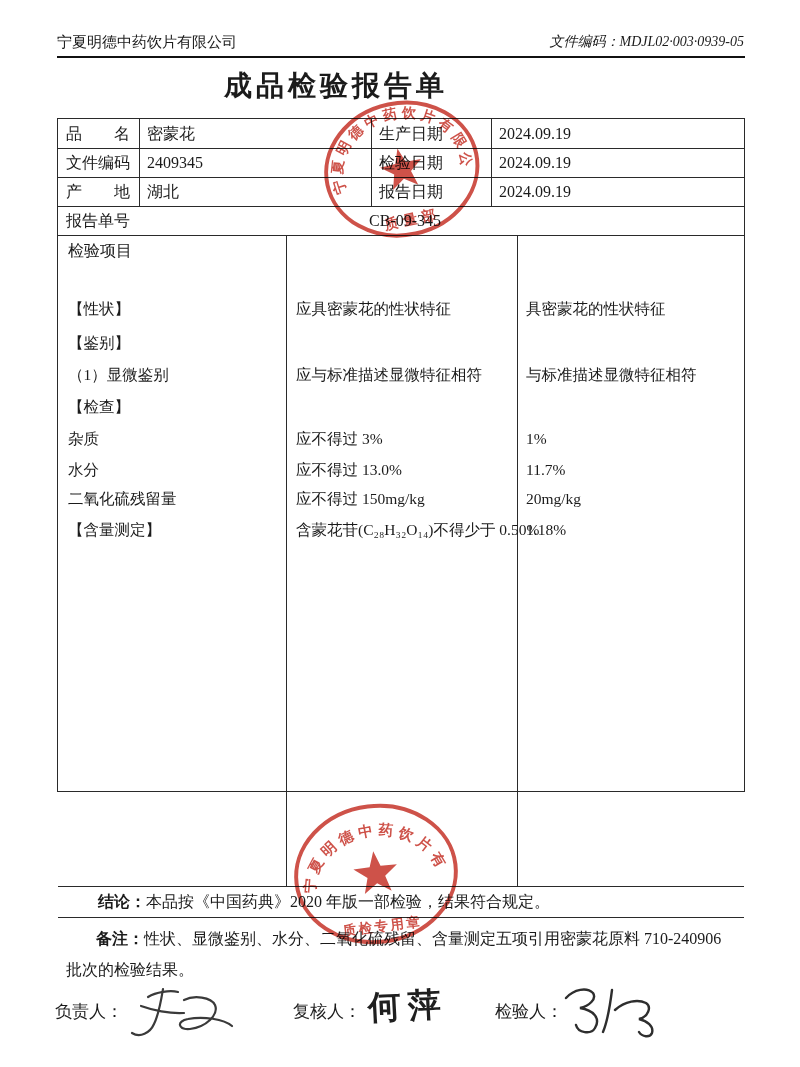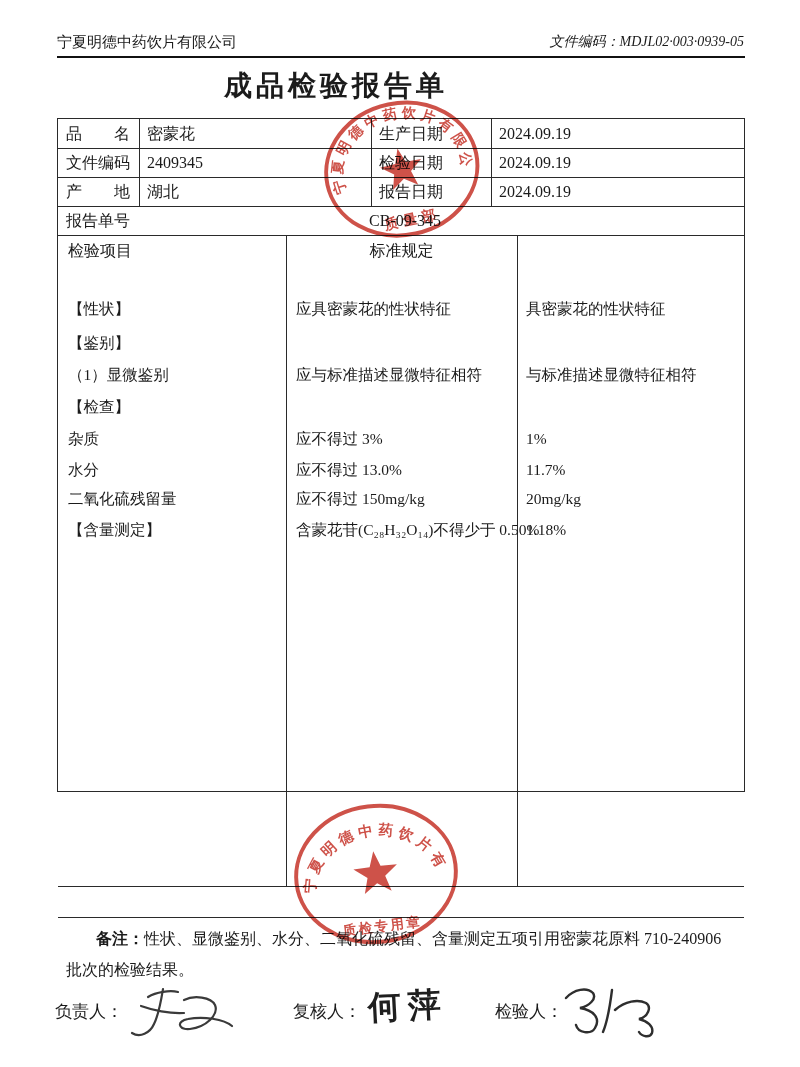--- a/index.html
+++ b/index.html
@@ -69,21 +69,20 @@
 
     <div class="cell" style="left:8px;top:58px">产　　地</div>
     <div class="cell" style="left:89px;top:58px">湖北</div>
     <div class="cell" style="left:321px;top:58px">报告日期</div>
     <div class="cell" style="left:441px;top:58px">2024.09.19</div>
 
     <div class="cell" style="left:8px;top:87px">报告单号</div>
     <div class="cell" style="left:311px;top:87px">CB-09-345</div>
 
     <div class="th" style="left:10px;top:122px">检验项目</div>
-    <div class="th" style="left:228px;top:122px;width:231px;text-align:center">标准规定</div>
 
     <div class="trow">
       <span style="left:10px;top:178px">【性状】</span>
       <span style="left:238px;top:178px">应具密蒙花的性状特征</span>
       <span style="left:468px;top:178px">具密蒙花的性状特征</span>
     </div>
     <div class="trow">
       <span style="left:10px;top:212px">【鉴别】</span>
       <span style="left:238px;top:212px"></span>
       <span style="left:468px;top:212px"></span>
@@ -112,20 +111,23 @@
       <span style="left:10px;top:368px">二氧化硫残留量</span>
       <span style="left:238px;top:368px">应不得过 150mg/kg</span>
       <span style="left:468px;top:368px">20mg/kg</span>
     </div>
     <div class="trow">
       <span style="left:10px;top:399px">【含量测定】</span>
       <span style="left:238px;top:399px">含蒙花苷(C₂₈H₃₂O₁₄)不得少于 0.50%</span>
       <span style="left:468px;top:399px">1.18%</span>
     </div>
 
+    <div class="abs concl" style="left:40px;top:767px">
+      <span class="bold">结论：</span><span>本品按《中国药典》2020 年版一部检验，结果符合规定。</span>
+    </div>
 
     <div class="abs" style="left:38px;top:807px;font-size:16px;line-height:26px;white-space:nowrap">
       <span class="bold">备注：</span><span>性状、显微鉴别、水分、二氧化硫残留、含量测定五项引用密蒙花原料 710-240906</span>
     </div>
     <div class="abs" style="left:8px;top:838px;font-size:16px;line-height:26px;white-space:nowrap">批次的检验结果。</div>
   </div>
 
   <div class="siglabel" style="left:55px">负责人：</div>
   <div class="siglabel" style="left:293px">复核人：</div>
   <div class="siglabel" style="left:495px">检验人：</div>

